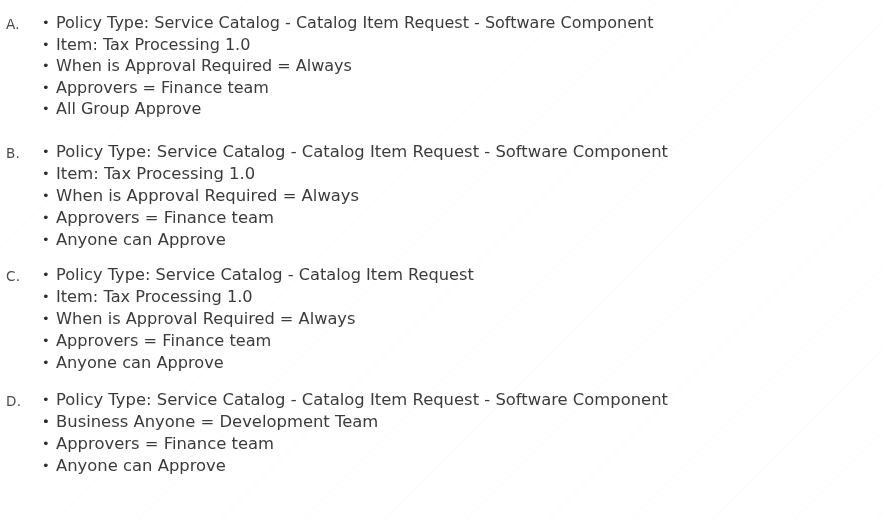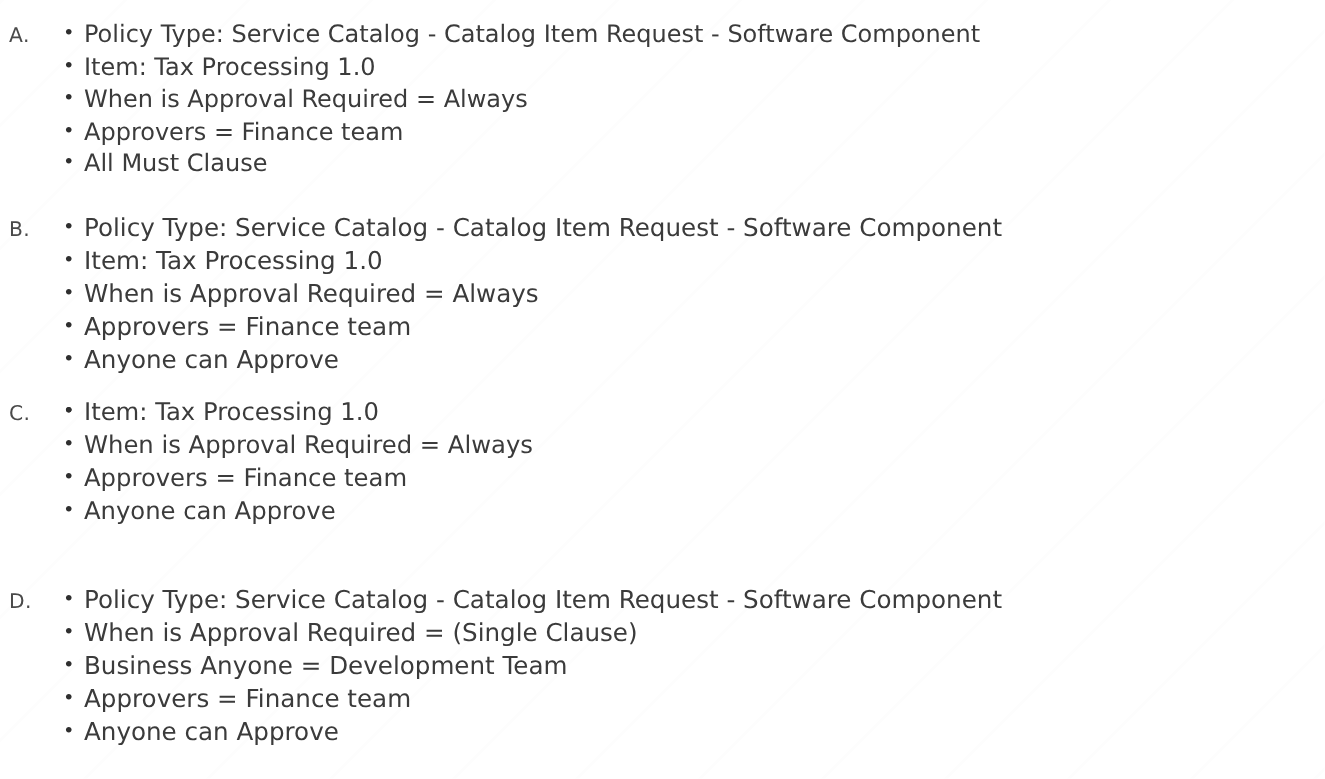--- a/index.html
+++ b/index.html
@@ -106,50 +106,50 @@
 
 <div class="answer-sheet">
 
   <div class="option-block" id="option-block-0">
     <span class="option-letter">A.</span>
     <ul class="option-bullets">
       <li><span class="bullet-dot">•</span><span>Policy Type: Service Catalog - Catalog Item Request - Software Component</span></li>
       <li><span class="bullet-dot">•</span><span>Item: Tax Processing 1.0</span></li>
       <li><span class="bullet-dot">•</span><span>When is Approval Required = Always</span></li>
       <li><span class="bullet-dot">•</span><span>Approvers = Finance team</span></li>
-      <li><span class="bullet-dot">•</span><span>All Must Clause</span></li>
+      <li><span class="bullet-dot">•</span><span>All Group Approve</span></li>
     </ul>
   </div>
 
   <div class="option-block" id="option-block-1">
     <span class="option-letter">B.</span>
     <ul class="option-bullets">
       <li><span class="bullet-dot">•</span><span>Policy Type: Service Catalog - Catalog Item Request - Software Component</span></li>
       <li><span class="bullet-dot">•</span><span>Item: Tax Processing 1.0</span></li>
       <li><span class="bullet-dot">•</span><span>When is Approval Required = Always</span></li>
       <li><span class="bullet-dot">•</span><span>Approvers = Finance team</span></li>
       <li><span class="bullet-dot">•</span><span>Anyone can Approve</span></li>
     </ul>
   </div>
 
   <div class="option-block" id="option-block-2">
     <span class="option-letter">C.</span>
     <ul class="option-bullets">
-      <li><span class="bullet-dot">•</span></li>
+      <li><span class="bullet-dot">•</span><span>Policy Type: Service Catalog - Catalog Item Request</span></li>
       <li><span class="bullet-dot">•</span><span>Item: Tax Processing 1.0</span></li>
       <li><span class="bullet-dot">•</span><span>When is Approval Required = Always</span></li>
       <li><span class="bullet-dot">•</span><span>Approvers = Finance team</span></li>
       <li><span class="bullet-dot">•</span><span>Anyone can Approve</span></li>
     </ul>
   </div>
 
   <div class="option-block" id="option-block-3">
     <span class="option-letter">D.</span>
     <ul class="option-bullets">
       <li><span class="bullet-dot">•</span><span>Policy Type: Service Catalog - Catalog Item Request - Software Component</span></li>
-      <li><span class="bullet-dot">•</span><span>When is Approval Required = (Single Clause)</span></li>
+      <li><span class="bullet-dot">•</span></li>
       <li><span class="bullet-dot">•</span><span>Business Anyone = Development Team</span></li>
       <li><span class="bullet-dot">•</span><span>Approvers = Finance team</span></li>
       <li><span class="bullet-dot">•</span><span>Anyone can Approve</span></li>
     </ul>
   </div>
 
 </div>
 
 </body></html>

